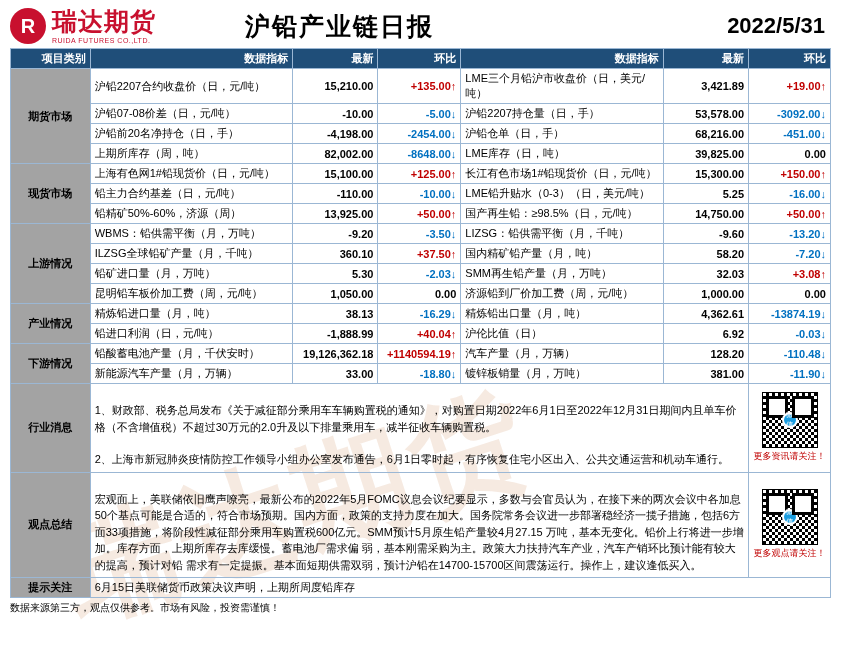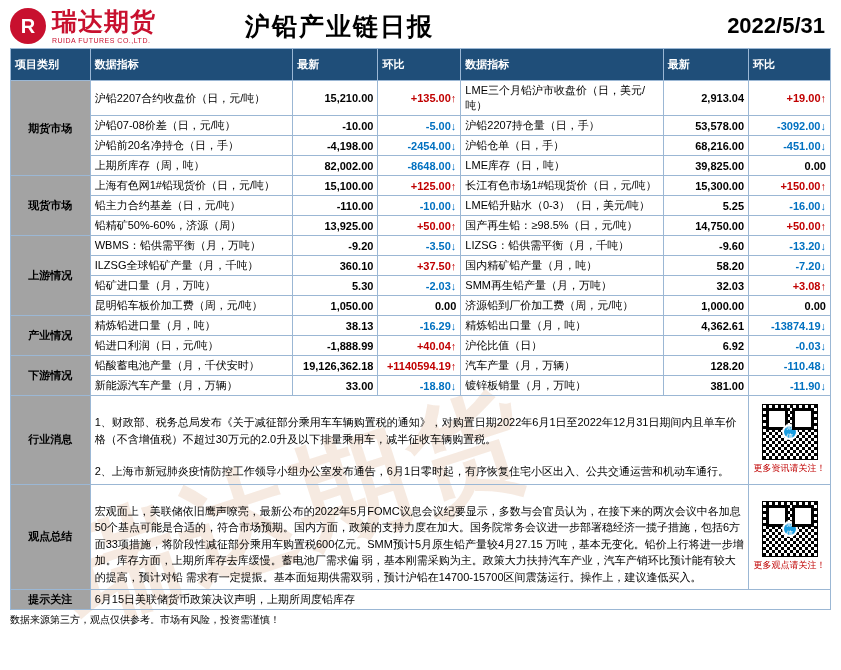--- a/index.html
+++ b/index.html
@@ -67,22 +67,22 @@
   table.main td, table.main th {
     border: 1px solid #9bb7d4;
     padding: 2px 4px;
     vertical-align: middle;
     font-size: 11px;
   }
   thead th {
     background: #1f4e79;
     color: #fff;
     font-weight: bold;
-    text-align: left;
-    height: 32px;
+    text-align: right;
+    height: 20px;
     font-size: 12px;
   }
   td.cat {
     text-align: center;
     font-weight: bold;
     font-size: 12px;
     background: #a3a3a3;
   }
   td.label { text-align: left; }
   td.num { text-align: right; font-weight: bold; padding-right: 6px; }
@@ -170,21 +170,21 @@
         <th>环比</th>
       </tr>
     </thead>
     <tbody id="tbody">
         <tr>
           <td class="cat" rowspan="4">期货市场</td>
           <td class="label">沪铅2207合约收盘价（日，元/吨）</td>
           <td class="num">15,210.00</td>
           <td class="chg up">+135.00↑</td>
           <td class="label">LME三个月铅沪市收盘价（日，美元/吨）</td>
-          <td class="num">2,913.04</td>
+          <td class="num">3,421.89</td>
           <td class="chg up">+19.00↑</td>
         </tr>
         <tr>
           <td class="label">沪铅07-08价差（日，元/吨）</td>
           <td class="num">-10.00</td>
           <td class="chg dn">-5.00↓</td>
           <td class="label">沪铅2207持仓量（日，手）</td>
           <td class="num">53,578.00</td>
           <td class="chg dn">-3092.00↓</td>
         </tr>

